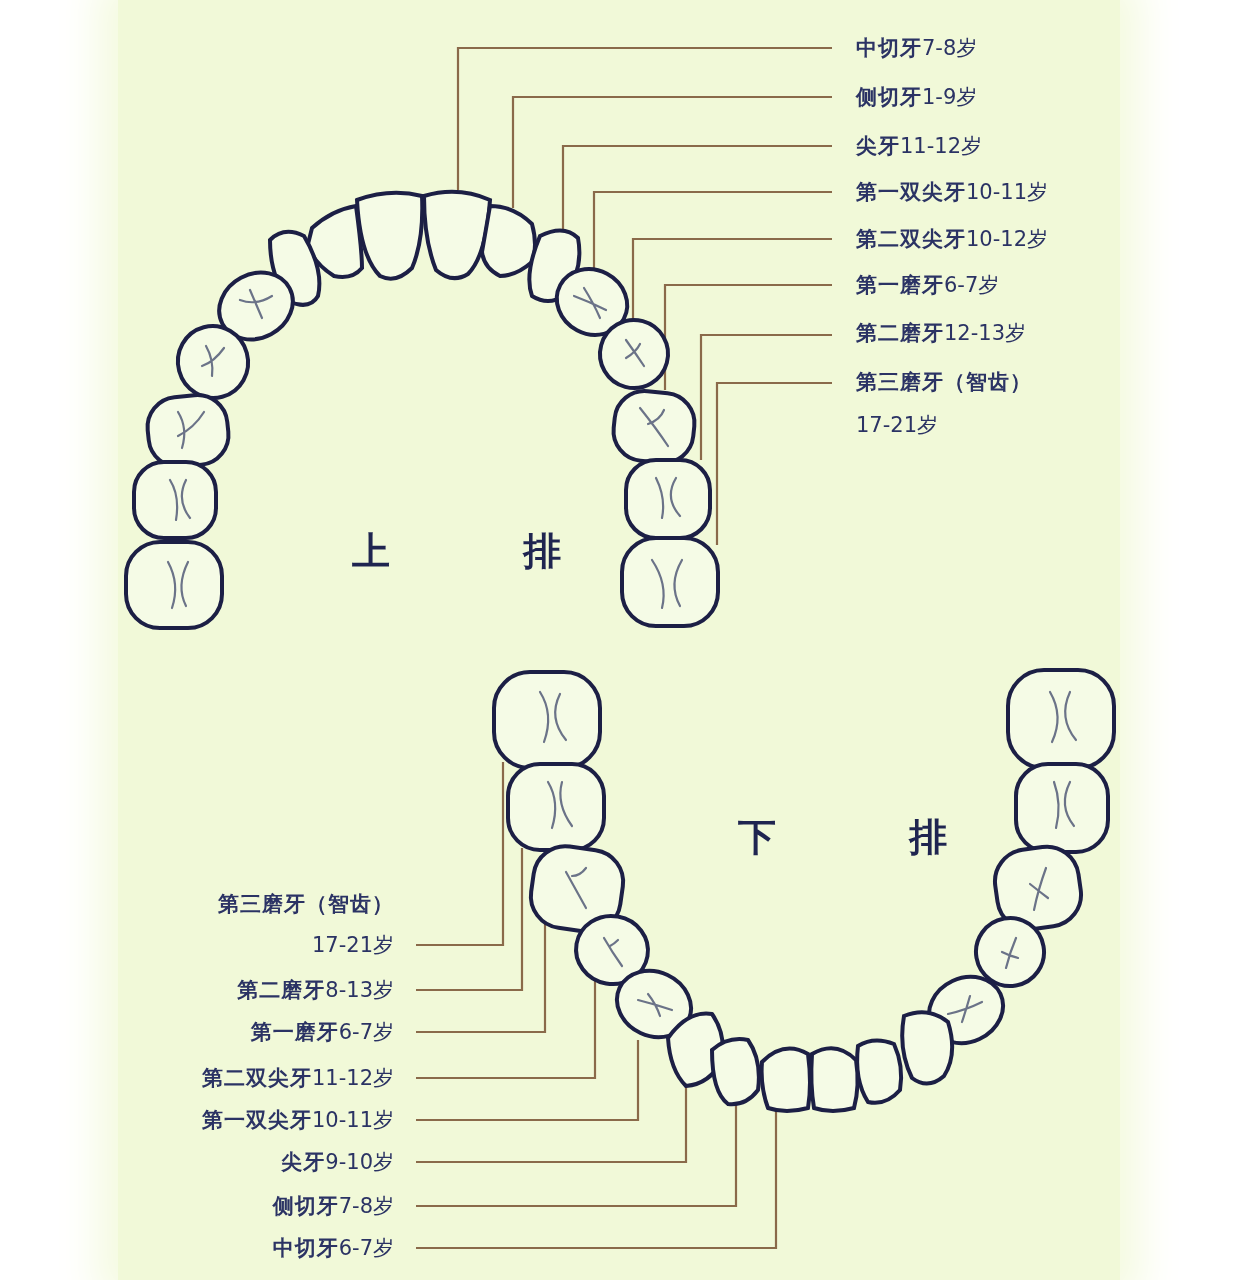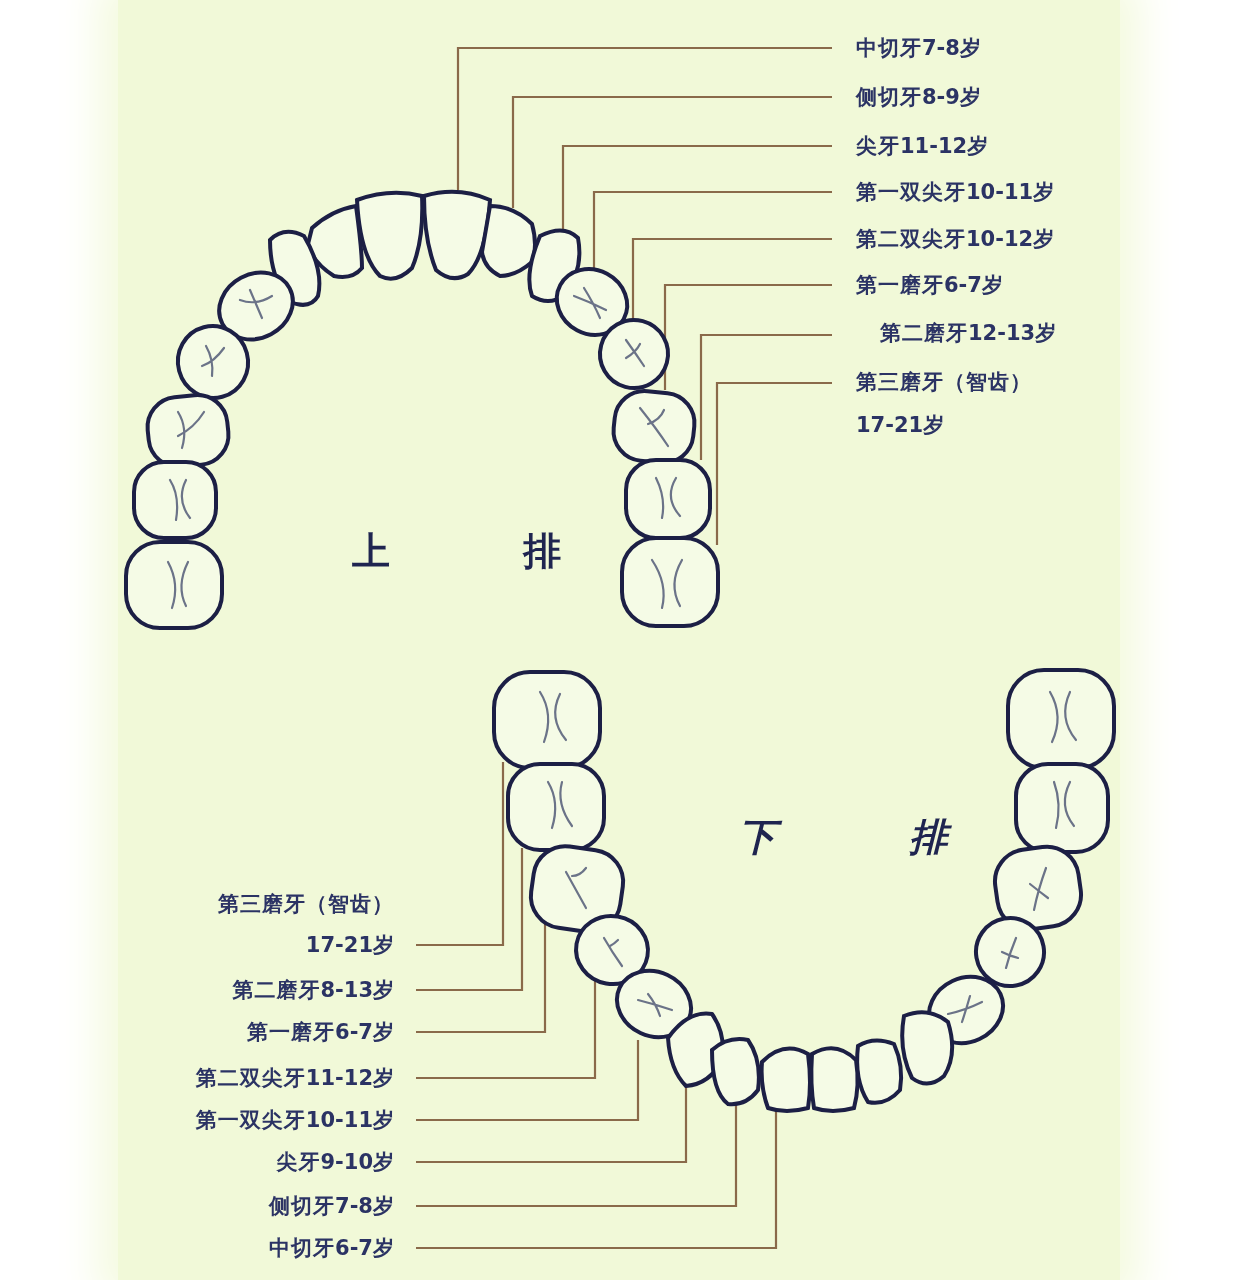--- a/index.html
+++ b/index.html
@@ -12,21 +12,21 @@
       position: absolute; left: 118px; top: 0; width: 1002px; height: 1280px;
       background: #f1f9d8;
       box-shadow: 0 0 40px 20px #f4fadf;
     }
     svg.diagram { position: absolute; left: 0; top: 0; }
     .label {
       position: absolute; color: #2b3364; font-size: 21px; font-weight: bold;
       white-space: nowrap; letter-spacing: 1px; line-height: 26px;
     }
     .label.right-al { text-align: right; }
-    .label .age { font-weight: bold; letter-spacing: 0; text-align: center; }
+    .label .age { font-weight: normal; letter-spacing: 0; text-align: center; }
     .arch-title {
       position: absolute; color: #1f2550; font-size: 38px; font-weight: bold;
       letter-spacing: 60px; white-space: nowrap;
     }
   </style>
 </head>
 <body>
 
 <div class="panel"></div>
 
@@ -131,30 +131,30 @@
     <path class="tooth" d="M712,1050 Q728,1036 748,1040 Q762,1060 758,1090 Q746,1106 728,1104 Q712,1092 712,1050 Z"></path>
     <path class="tooth" d="M858,1046 Q874,1036 894,1044 Q904,1066 900,1090 Q886,1106 868,1102 Q854,1080 858,1046 Z"></path>
 
     <path class="tooth" d="M762,1062 Q784,1040 808,1054 Q812,1084 808,1108 Q786,1114 768,1108 Q760,1086 762,1062 Z"></path>
     <path class="tooth" d="M812,1054 Q836,1040 856,1060 Q860,1086 854,1108 Q832,1114 814,1108 Q810,1084 812,1054 Z"></path>
   </g>
 </svg>
 
 <div class="arch-title" style="left:352px; top:526px;">上 排</div>
 
-<div class="arch-title" style="left:738px; top:812px;font-style:italic;">下 排</div>
+<div class="arch-title" style="left:738px; top:812px;">下 排</div>
 
 <div>
   <div class="label" style="left:856px; top:35px;"><span>中切牙</span><span class="age">7-8岁</span></div>
-  <div class="label" style="left:856px; top:84px;"><span>侧切牙</span><span class="age">8-9岁</span></div>
+  <div class="label" style="left:856px; top:84px;"><span>侧切牙</span><span class="age">1-9岁</span></div>
   <div class="label" style="left:856px; top:133px;"><span>尖牙</span><span class="age">11-12岁</span></div>
   <div class="label" style="left:856px; top:179px;"><span>第一双尖牙</span><span class="age">10-11岁</span></div>
   <div class="label" style="left:856px; top:226px;"><span>第二双尖牙</span><span class="age">10-12岁</span></div>
   <div class="label" style="left:856px; top:272px;"><span>第一磨牙</span><span class="age">6-7岁</span></div>
-  <div class="label" style="left:856px; top:320px;margin-left:24px;"><span>第二磨牙</span><span class="age">12-13岁</span></div>
+  <div class="label" style="left:856px; top:320px;"><span>第二磨牙</span><span class="age">12-13岁</span></div>
   <div class="label" style="left:856px; top:369px;"><span>第三磨牙（智齿）</span></div>
   <div class="label" style="left:856px; top:412px;"><span class="age">17-21岁</span></div>
 </div>
 
 <div>
   <div class="label right-al" style="right:840px; top:891px;"><span>第三磨牙（智齿）</span></div>
   <div class="label right-al" style="right:840px; top:932px;"><span class="age">17-21岁</span></div>
   <div class="label right-al" style="right:840px; top:977px;"><span>第二磨牙</span><span class="age">8-13岁</span></div>
   <div class="label right-al" style="right:840px; top:1019px;"><span>第一磨牙</span><span class="age">6-7岁</span></div>
   <div class="label right-al" style="right:840px; top:1065px;"><span>第二双尖牙</span><span class="age">11-12岁</span></div>

